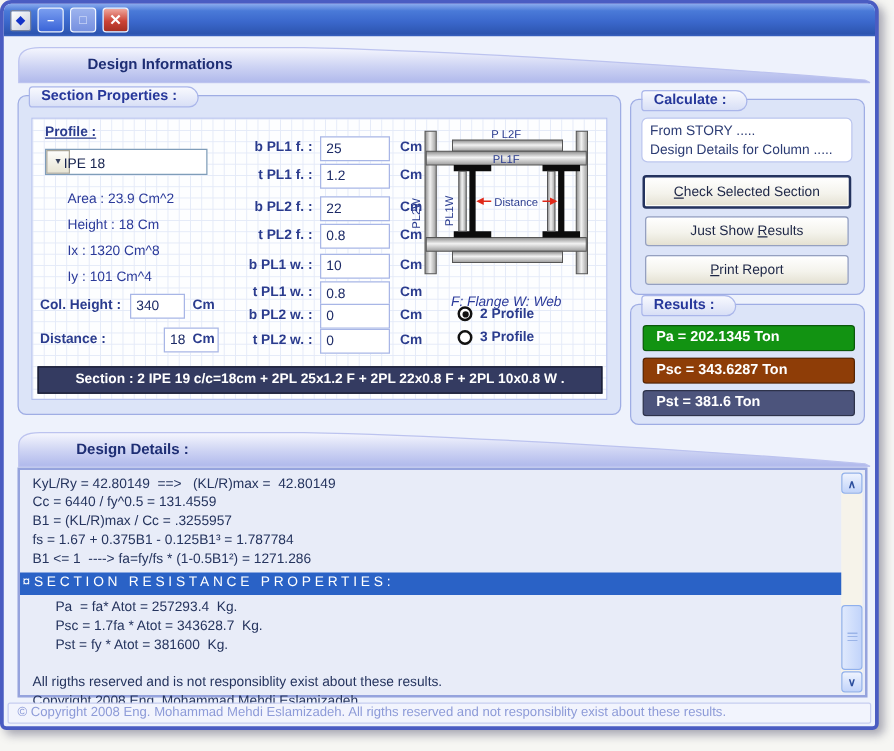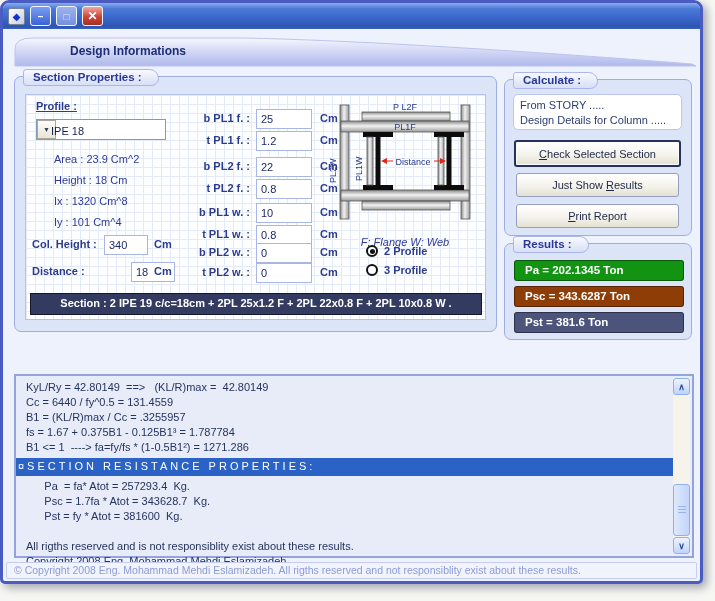--- a/index.html
+++ b/index.html
@@ -291,20 +291,33 @@
       </div>
     </div>
 
     <div class="group" style="left:501px; top:240px; width:188px; height:97px;">
       <div class="group-tab">Results :</div>
       <div class="result-bar" style="top: 16px; background-color: rgb(18, 147, 18);">Pa  =  202.1345 Ton</div>
       <div class="result-bar" style="top: 42px; background-color: rgb(142, 61, 7);">Psc =  343.6287 Ton</div>
       <div class="result-bar" style="top: 68px; background-color: rgb(76, 84, 124);">Pst =  381.6 Ton</div>
     </div>
 
+    <div class="swoosh" style="left:5px; top:340px; width:690px; height:31px;">
+      <svg width="690" height="31" viewBox="0 0 690 31">
+        <defs>
+          <linearGradient id="sw2" x1="0" y1="0" x2="0" y2="1">
+            <stop offset="0" stop-color="#f6f7fe"></stop>
+              <stop offset="0.55" stop-color="#cdd3f3"></stop>
+              <stop offset="1" stop-color="#b0b9ec"></stop>
+          </linearGradient>
+        </defs>
+        <path d="M7,30 L7,13 Q7,3 24,3 L235,3 C340,5 520,15 684,28 L688,30 Z" fill="url(#sw2)" stroke="#bcc3ef" stroke-width="1"></path>
+      </svg>
+      <div class="swoosh-label" style="left:53px; top:9px;">Design Details :</div>
+    </div>
 
     <div class="dd-panel">
       <div class="dd-text">
         <div class="dd-line">KyL/Ry = 42.80149  ==&gt;   (KL/R)max =  42.80149</div>
         <div class="dd-line">Cc = 6440 / fy^0.5 = 131.4559</div>
         <div class="dd-line">B1 = (KL/R)max / Cc = .3255957</div>
         <div class="dd-line">fs = 1.67 + 0.375B1 - 0.125B1³ = 1.787784</div>
         <div class="dd-line">B1 &lt;= 1  ----&gt; fa=fy/fs * (1-0.5B1²) = 1271.286</div>
         <div class="dd-line dd-highlight">¤SECTION RESISTANCE PROPERTIES:</div>
         <div class="dd-line">      Pa  = fa* Atot = 257293.4  Kg.</div>

